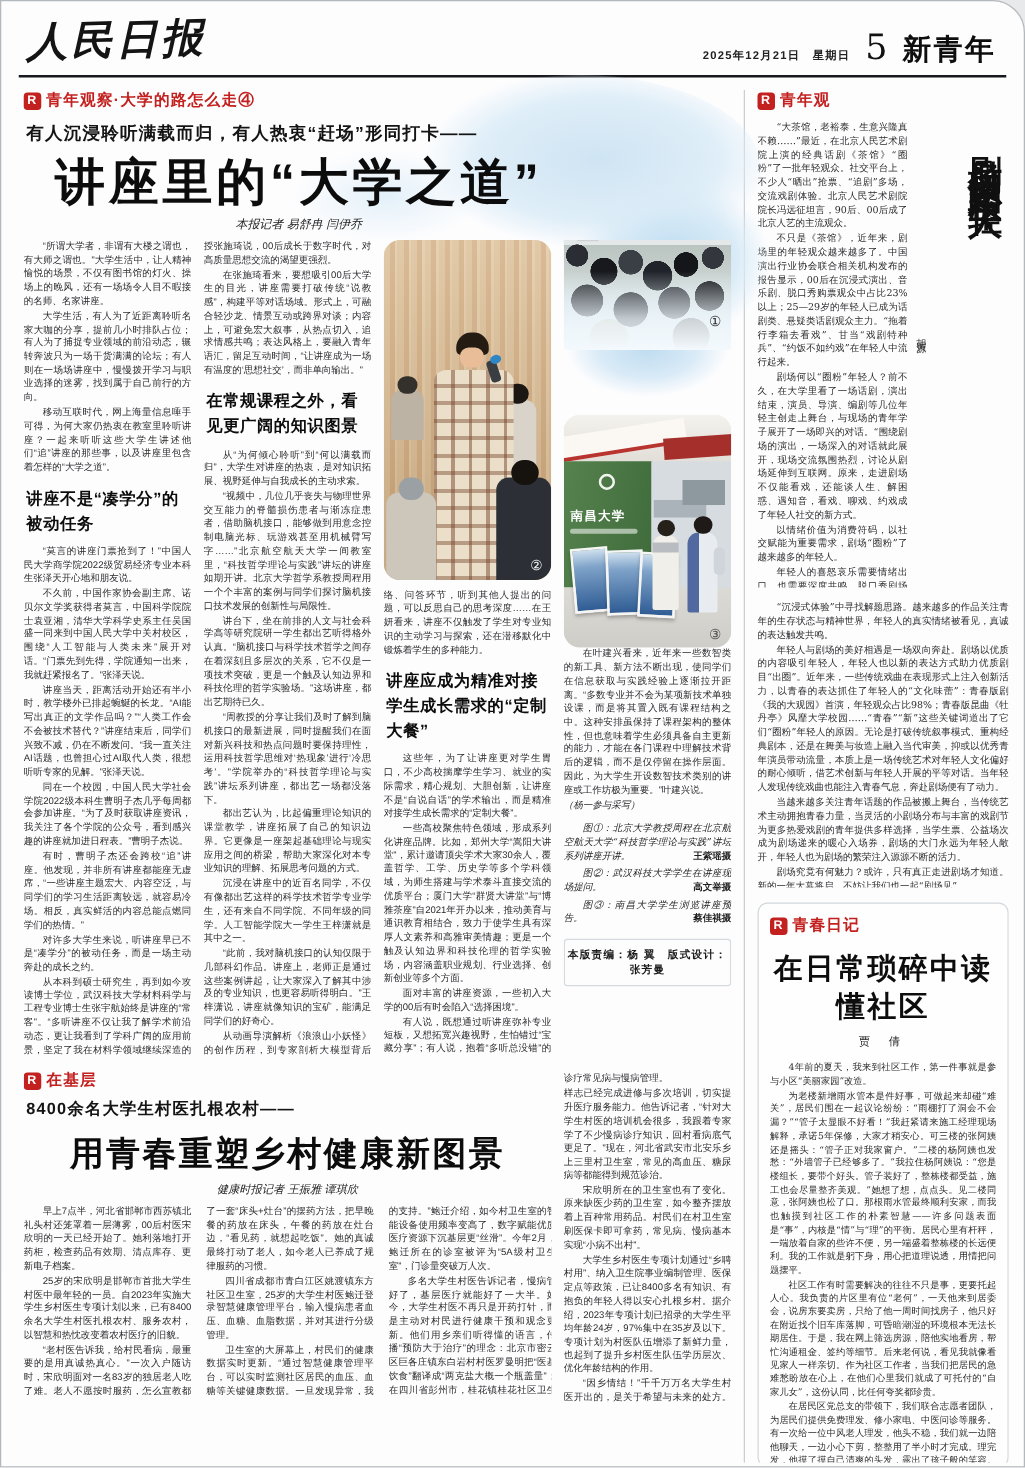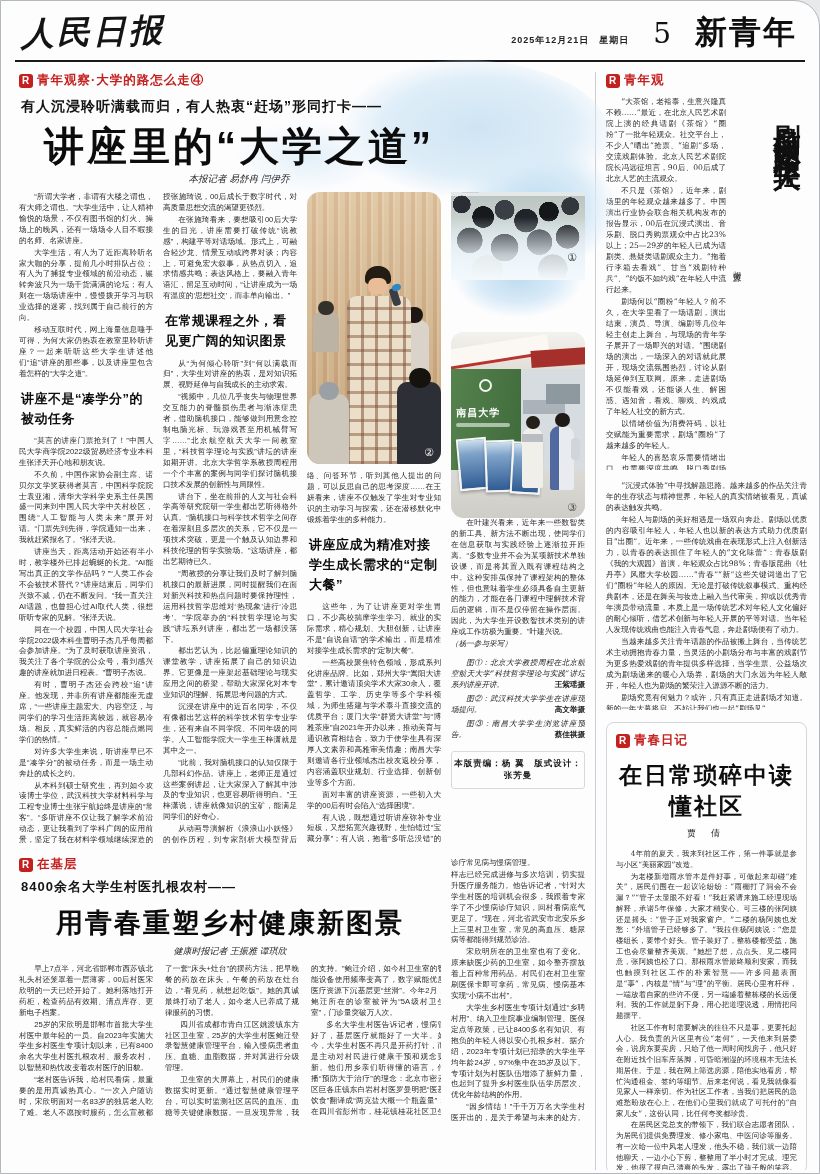--- a/index.html
+++ b/index.html
@@ -2,24 +2,24 @@
 <html><head>
 <meta charset="utf-8">
 <style>
   html,body{margin:0;padding:0;background:#e7e9eb;font-family:"Liberation Sans",sans-serif;}
   .page{position:relative;width:820px;height:1174px;margin:0 auto;background:#fdfdfe;
         border:1px solid #b3b8bc;border-top-right-radius:26px;box-sizing:border-box;overflow:hidden;}
   
   .masthead{display:flex;align-items:flex-end;padding:10px 22px 0 20px;height:44px;}
   .logo{font-family:"DejaVu Serif",serif;font-style:italic;font-weight:bold;font-size:33px;
         letter-spacing:3px;color:#141414;transform:rotate(-1.5deg);}
-  .mast-right{margin-left:auto;display:flex;align-items:baseline;gap:24px;}
+  .mast-right{margin-left:auto;display:flex;align-items:baseline;gap:12px;}
   .mast-date{font-size:9px;font-weight:bold;color:#222;letter-spacing:1px;}
   .mast-pagenum{font-family:"DejaVu Serif",serif;font-size:28px;color:#111;}
-  .mast-edition{font-size:32px;font-weight:900;color:#0e0e0e;letter-spacing:2px;}
+  .mast-edition{font-size:23px;font-weight:900;color:#0e0e0e;letter-spacing:2px;}
   .mast-rule{border-top:2px solid #17191c;margin:5px 14px 0 14px;}
   
   .content{display:flex;padding:10px 12px 0 18px;height:1108px;box-sizing:border-box;}
   .main-left{width:566px;flex:none;}
   .right-col{flex:1;margin-left:10px;padding-left:10px;border-left:1px solid #c9ced2;overflow:hidden;}
   
   .kicker{display:flex;align-items:center;font-size:12.5px;font-weight:800;color:#c3211f;letter-spacing:1px;}
   .badge{display:inline-block;background:#c3211f;color:#fff;width:14px;height:14px;line-height:14px;
          text-align:center;border-radius:3px;font-size:10px;font-weight:bold;margin-right:4px;flex:none;}
   
@@ -221,21 +221,21 @@
                 </div>
               <div class="p2-seat2">
                   <span class="hd"></span>
                 </div>
               <span class="plabel plabel2">②</span>
             </div>
             <div class="col3text">
                 <p class="noind">络、问答环节，听到其他人提出的问题，可以反思自己的思考深度……在王妍看来，讲座不仅触发了学生对专业知识的主动学习与探索，还在潜移默化中锻炼着学生的多种能力。</p>
                 <h3>讲座应成为精准对接学生成长需求的“定制大餐”</h3>
                 <p>这些年，为了让讲座更对学生胃口，不少高校揣摩学生学习、就业的实际需求，精心规划、大胆创新，让讲座不是“自说自话”的学术输出，而是精准对接学生成长需求的“定制大餐”。</p>
-                <p>一些高校聚焦特色领域，形成系列化讲座品牌。比如，郑州大学“嵩阳大讲堂”，累计邀请顶尖学术大家30余人，覆盖哲学、工学、历史学等多个学科领域，为师生搭建与学术泰斗直接交流的优质平台；厦门大学“群贤大讲堂”与“博雅茶座”自2021年开办以来，推动美育与通识教育相结合，致力于使学生具有深厚人文素养和高雅审美情趣；南昌大学则邀请各行业领域杰出校友返校分享，内容涵盖职业规划、行业选择、创新创业等多个方面。</p>
+                <p>一些高校聚焦特色领域，形成系列化讲座品牌。比如，郑州大学“嵩阳大讲堂”，累计邀请顶尖学术大家30余人，覆盖哲学、工学、历史学等多个学科领域，为师生搭建与学术泰斗直接交流的优质平台；厦门大学“群贤大讲堂”与“博雅茶座”自2021年开办以来，推动美育与通识教育相结合，致力于使学生具有深厚人文素养和高雅审美情趣；更是一个触及认知边界和科技伦理的哲学实验场，内容涵盖职业规划、行业选择、创新创业等多个方面。</p>
                 <p>面对丰富的讲座资源，一些初入大学的00后有时会陷入“选择困境”。</p>
                 <p>有人说，既想通过听讲座弥补专业短板，又想拓宽兴趣视野，生怕错过“宝藏分享”；有人说，抱着“多听总没错”的心态赶场式听讲座，却没厘清讲座逻辑与自身需求的关联，听完后既没有消化吸收也没转化为实际能力，只留下一串“参与记录”；还有同学表示，专业课作业、准备考试、社团活动等已占据较多课余时间，优质讲座往往集中在晚上或周末，选择参加就意味着要牺牲休息时间或其他安排，不少学生在“想听”与“没时间”的拉扯中左右为难。</p>
               </div>
           </div>
           <div class="col col4">
             <div class="photo1wrap">
               <div class="photo1">
 
                 <div class="p1-spkbody"></div>
 

